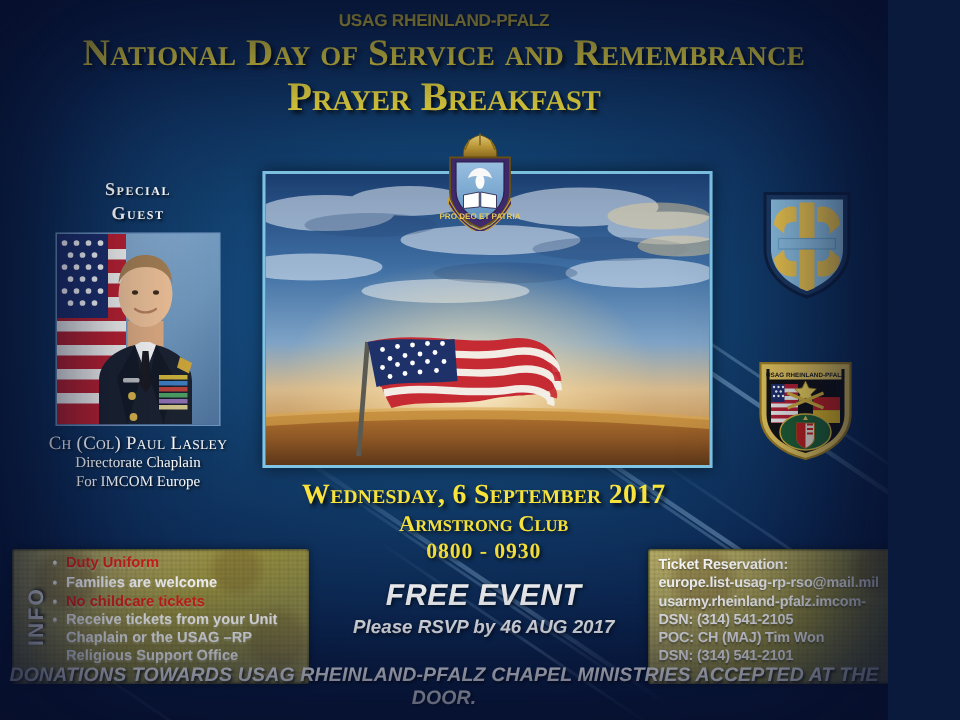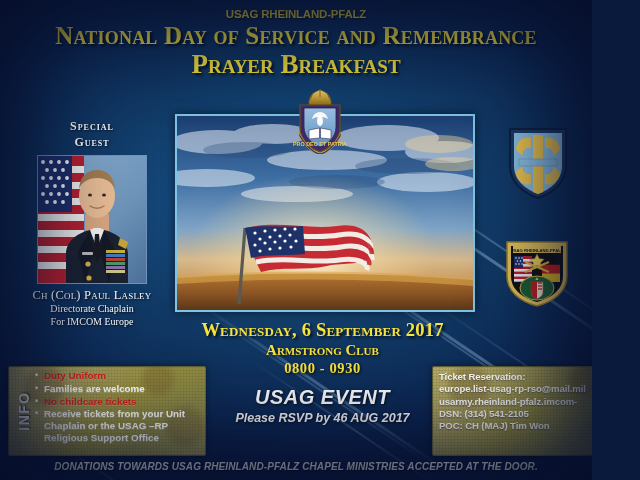--- a/index.html
+++ b/index.html
@@ -288,21 +288,21 @@
   }
 
   
   #footer {
     position: absolute;
     left: 0; right: 0; bottom: 8px;
     text-align: center;
     z-index: 5;
   }
   #footer-text {
-    font-size: 10px;
+    font-size: 13px;
     font-weight: bold;
     font-style: italic;
     color: #ffffff;
     text-shadow: 1px 1px 2px rgba(0,0,0,0.8);
     letter-spacing: 0.1px;
   }
 </style>
 </head>
 <body>
 
@@ -619,21 +619,21 @@
           <path d="M35 51 L39 51"></path>
       </g>
       <path d="M34 39 l1.6 3 -3.2 0 Z" fill="#e3c45a"></path>
     </svg>
   </div>
 
   <div id="event-details">
     <div id="event-date">Wednesday, 6 September 2017</div>
     <div id="event-venue">Armstrong Club</div>
     <div id="event-time">0800 - 0930</div>
-    <div id="free-event">USAG EVENT</div>
+    <div id="free-event">FREE EVENT</div>
     <div id="rsvp">Please RSVP by 46 AUG 2017</div>
   </div>
 
   <div id="info-box" class="parchment">
     <div id="info-tab">
       <span>INFO</span>
     </div>
     <div id="info-list">
       <div class="info-item">
         <span class="info-bullet">•</span>
@@ -654,20 +654,21 @@
     </div>
   </div>
 
   <div id="ticket-box" class="parchment">
     <div id="ticket-list">
       <div class="ticket-line">Ticket Reservation:</div>
       <div class="ticket-line">europe.list-usag-rp-rso@mail.mil</div>
       <div class="ticket-line">usarmy.rheinland-pfalz.imcom-</div>
       <div class="ticket-line">DSN: (314) 541-2105</div>
       <div class="ticket-line">POC:  CH (MAJ) Tim Won</div>
+      <div class="ticket-line">DSN: (314) 541-2101</div>
     </div>
   </div>
 
   <div id="footer">
     <div id="footer-text">DONATIONS TOWARDS USAG RHEINLAND-PFALZ CHAPEL MINISTRIES ACCEPTED AT THE DOOR.</div>
   </div>
 
   <div id="vignette"></div>
 </div>
 

